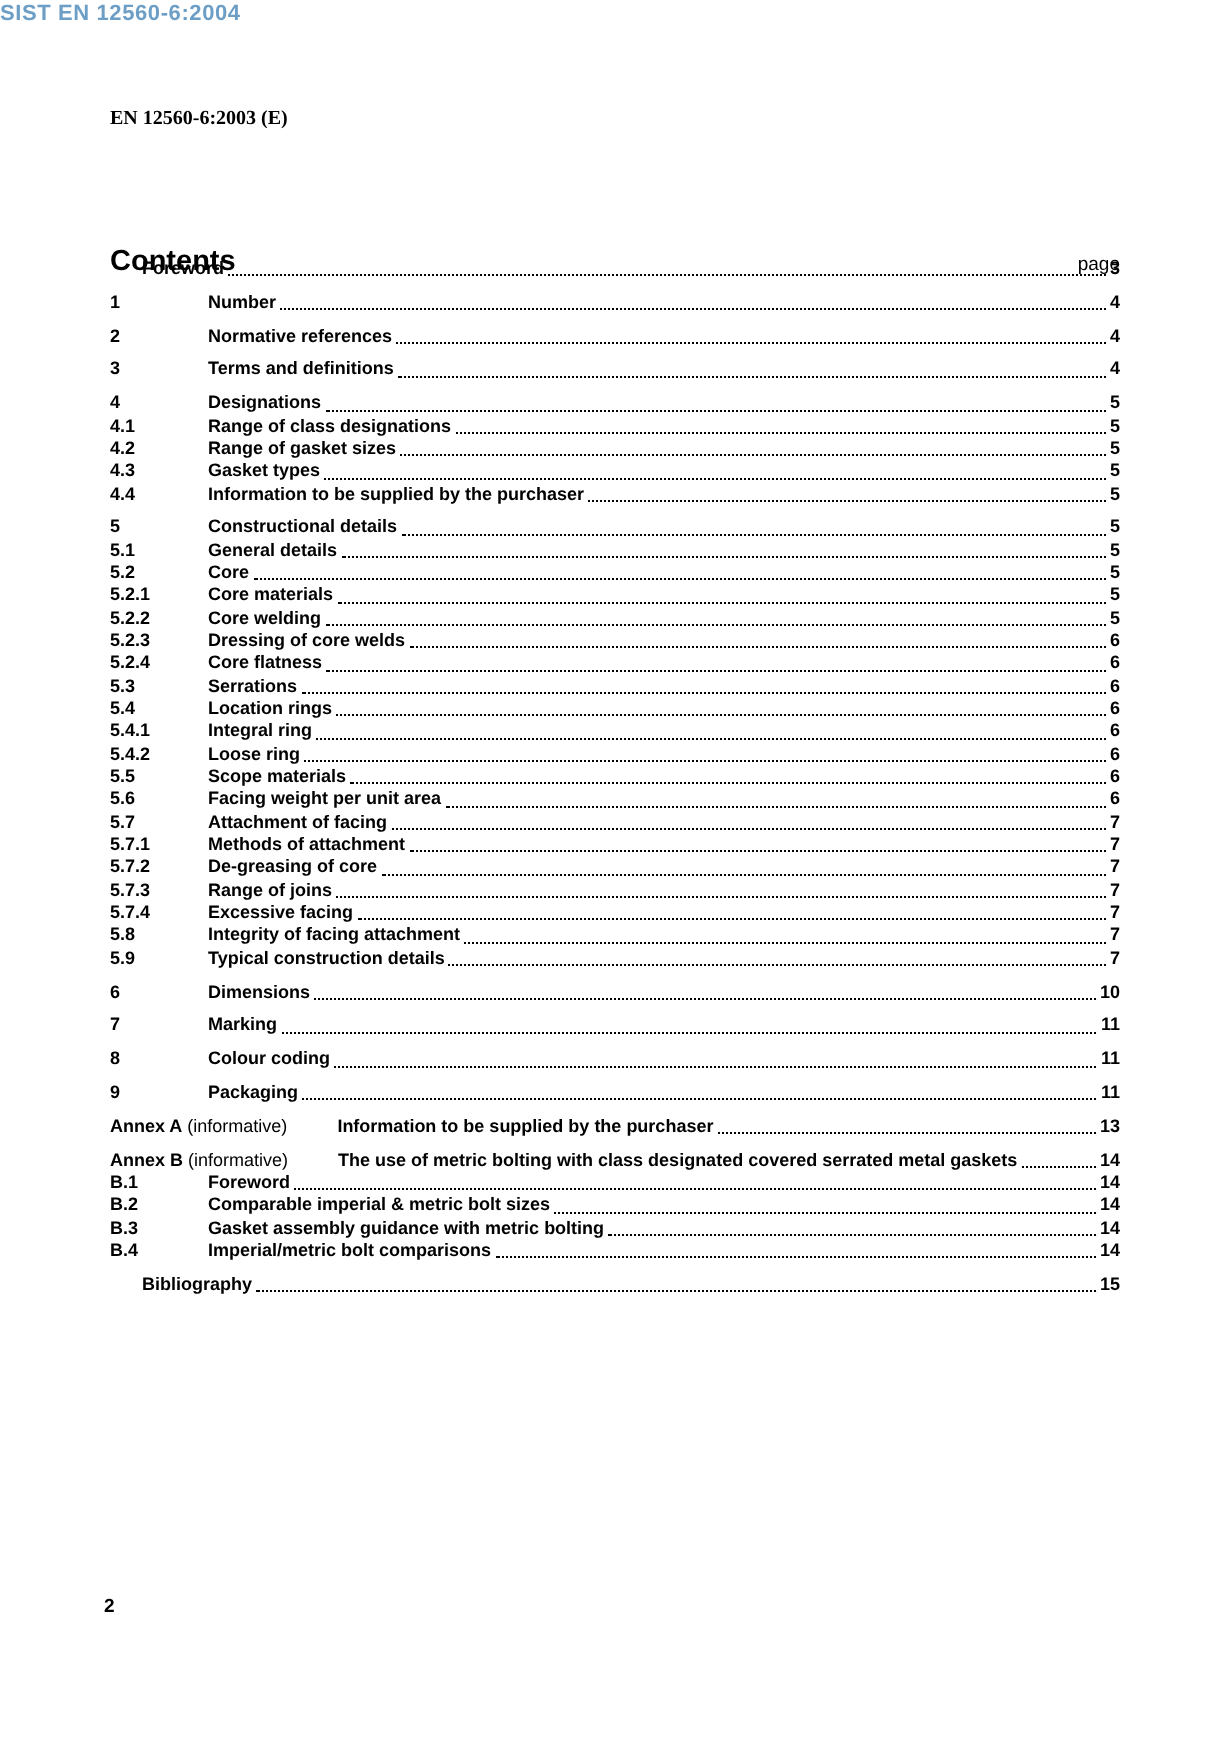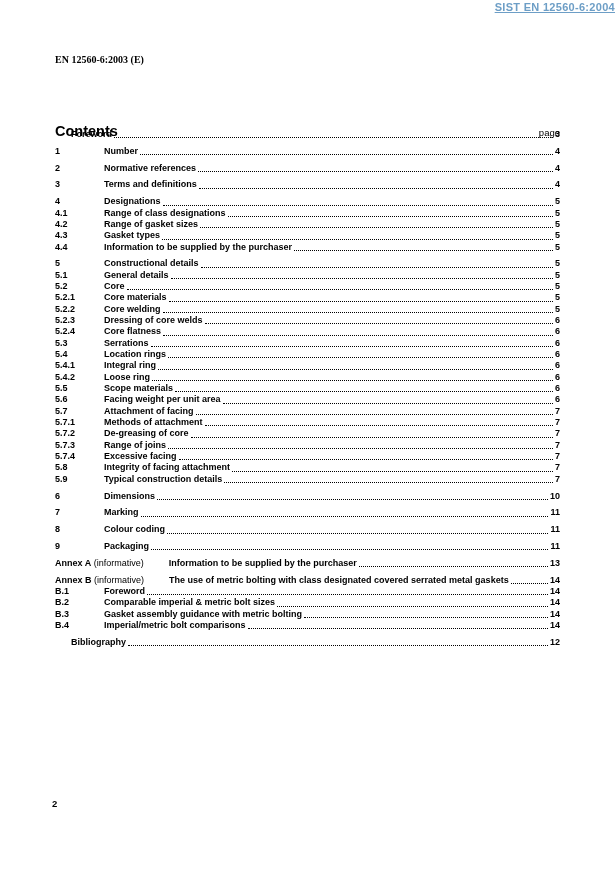--- a/index.html
+++ b/index.html
@@ -15,25 +15,24 @@
     height: 876px;
     background: #ffffff;
     color: #000000;
     overflow: hidden;
   }
   .watermark {
     position: absolute;
     top: 1px;
     left: 0;
     width: 100%;
-    text-align: right;
+    text-align: left;
     font-size: 11px;
     font-weight: bold;
     letter-spacing: 0.3px;
-    text-decoration: underline;
   }
   .doc-ref {
     position: absolute;
     top: 54px;
     left: 55px;
     font-size: 10px;
     font-weight: bold;
     font-family: Liberation Serif, serif;
   }
   .contents-header {
@@ -337,18 +336,18 @@
       </div>
       <div class="toc-row">
         <span class="toc-num">B.4</span>
         <span class="toc-title">Imperial/metric bolt comparisons</span>
         <span class="toc-dots"></span>
         <span class="toc-page">14</span>
       </div>
       <div class="toc-row toc-gap">
         <span class="toc-title">Bibliography</span>
         <span class="toc-dots"></span>
-        <span class="toc-page">12</span>
+        <span class="toc-page">15</span>
       </div>
     </div>
 
   <div class="footer-page-num">2</div>
 </div>
 
 </body></html>

